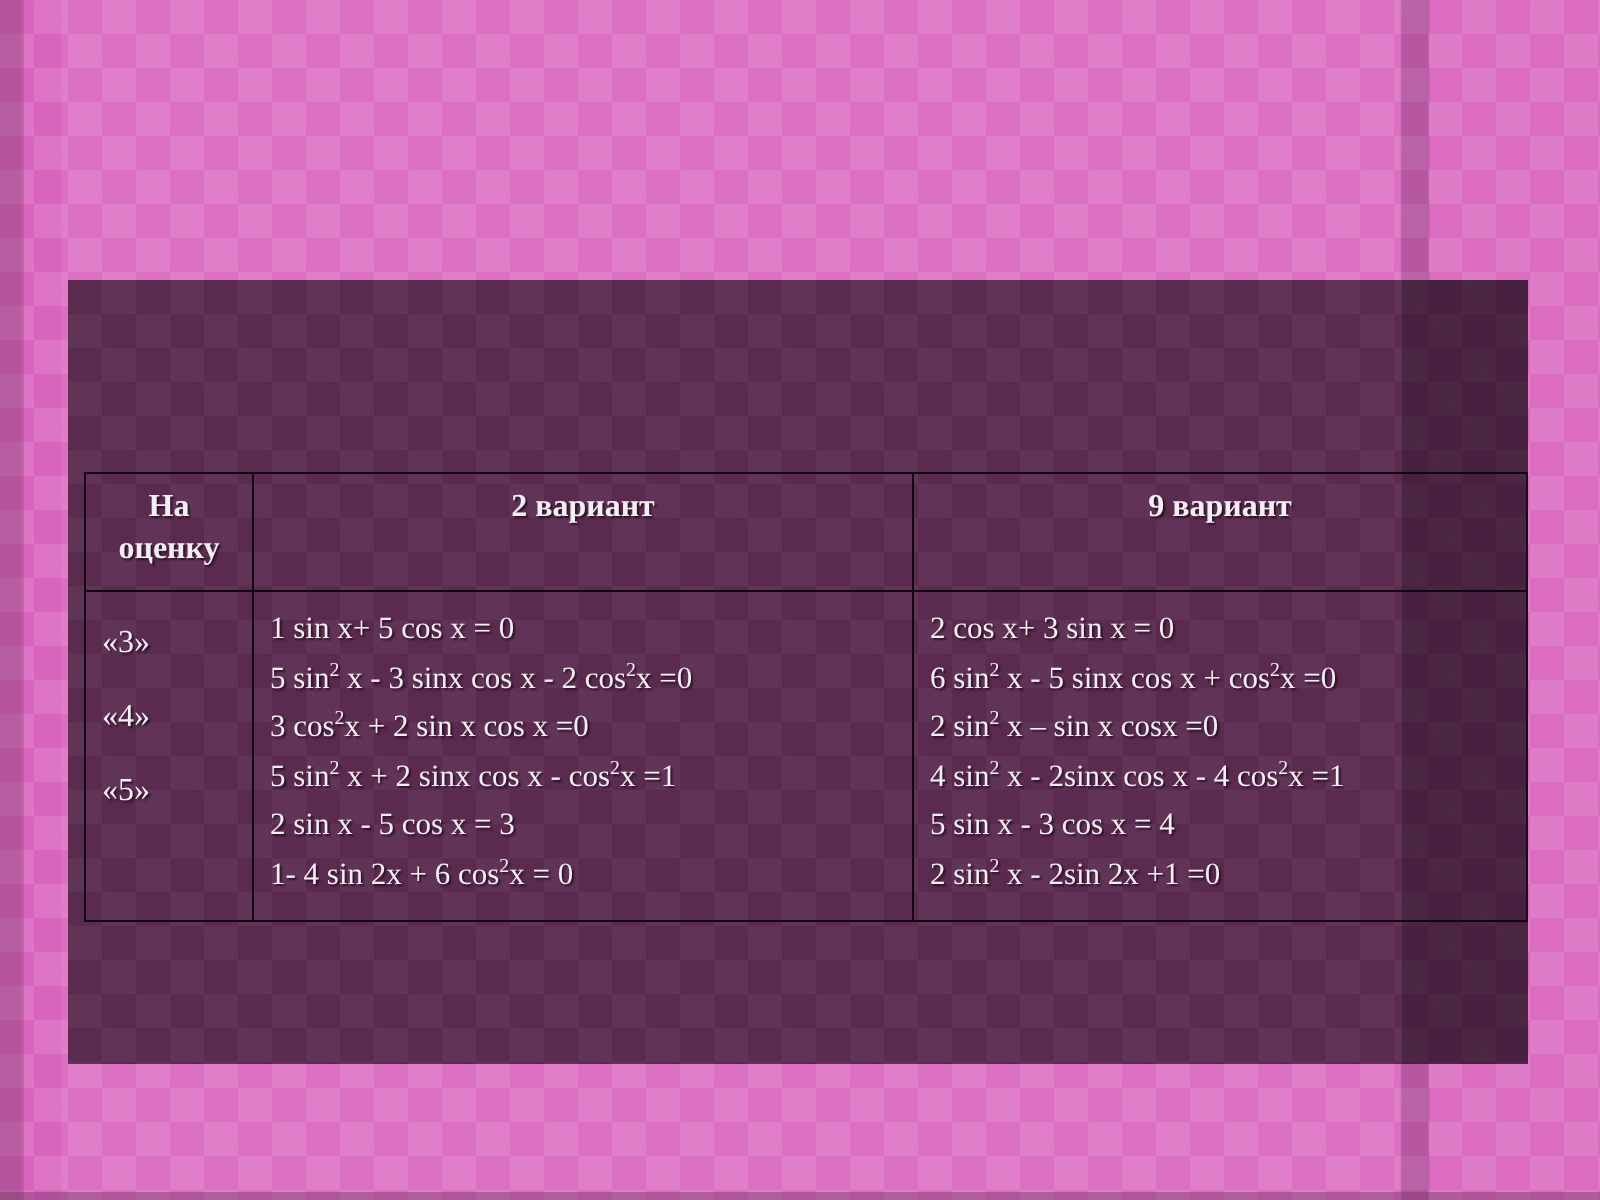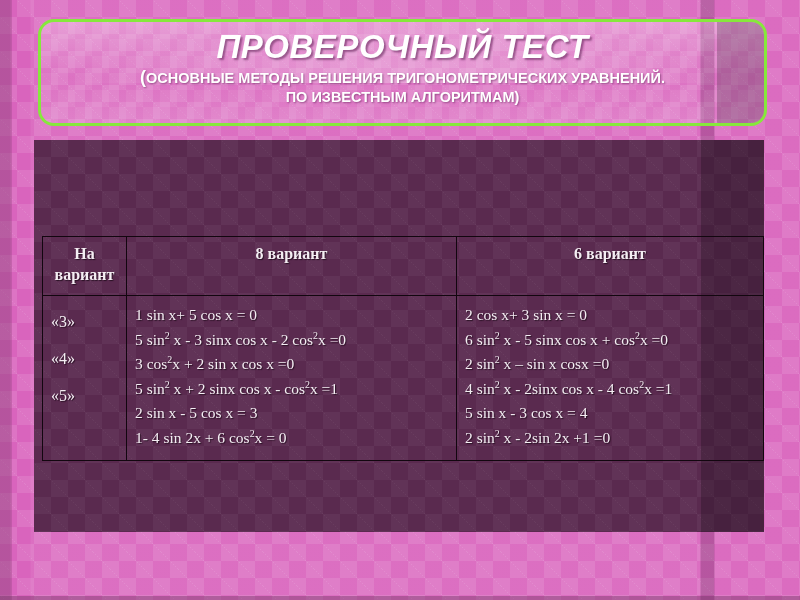--- a/index.html
+++ b/index.html
@@ -197,51 +197,40 @@
 </head>
 <body>
 
 <div id="slide">
 
   <div class="argyle"></div>
   <div class="band-overlay"></div>
   <div class="edge-left"></div>
   <div class="edge-bottom"></div>
 
-  <div id="title-box">
-    <div class="tb-pattern"></div>
-    <div class="tb-glow"></div>
-    <div class="tb-shade"></div>
-
-    <div class="title-main">ПРОВЕРОЧНЫЙ ТЕСТ</div>
-    <div class="title-sub">
-      <span class="paren-big">(</span><span>ОСНОВНЫЕ МЕТОДЫ РЕШЕНИЯ ТРИГОНОМЕТРИЧЕСКИХ УРАВНЕНИЙ.</span><br>
-      <span>ПО ИЗВЕСТНЫМ АЛГОРИТМАМ)</span>
-    </div>
-  </div>
 
   <div id="content-panel">
     <div class="cp-pattern"></div>
     <div class="cp-shade"></div>
 
     <div id="tbl-wrap">
       <table class="test-table">
         <colgroup>
           <col class="c-grade">
           <col class="c-v1">
           <col class="c-v2">
         </colgroup>
         <thead>
           <tr>
             <th class="hd">
               <span>На</span><br>
-              <span>вариант</span>
+              <span>оценку</span>
             </th>
-            <th class="hd">8 вариант</th>
-            <th class="hd">6 вариант</th>
+            <th class="hd">2 вариант</th>
+            <th class="hd">9 вариант</th>
           </tr>
         </thead>
         <tbody id="tbody">
             <tr>
               <td class="grade-cell">
                 <div>«3»</div>
                 <div>«4»</div>
                 <div>«5»</div>
               </td>
               <td class="eq-cell">

